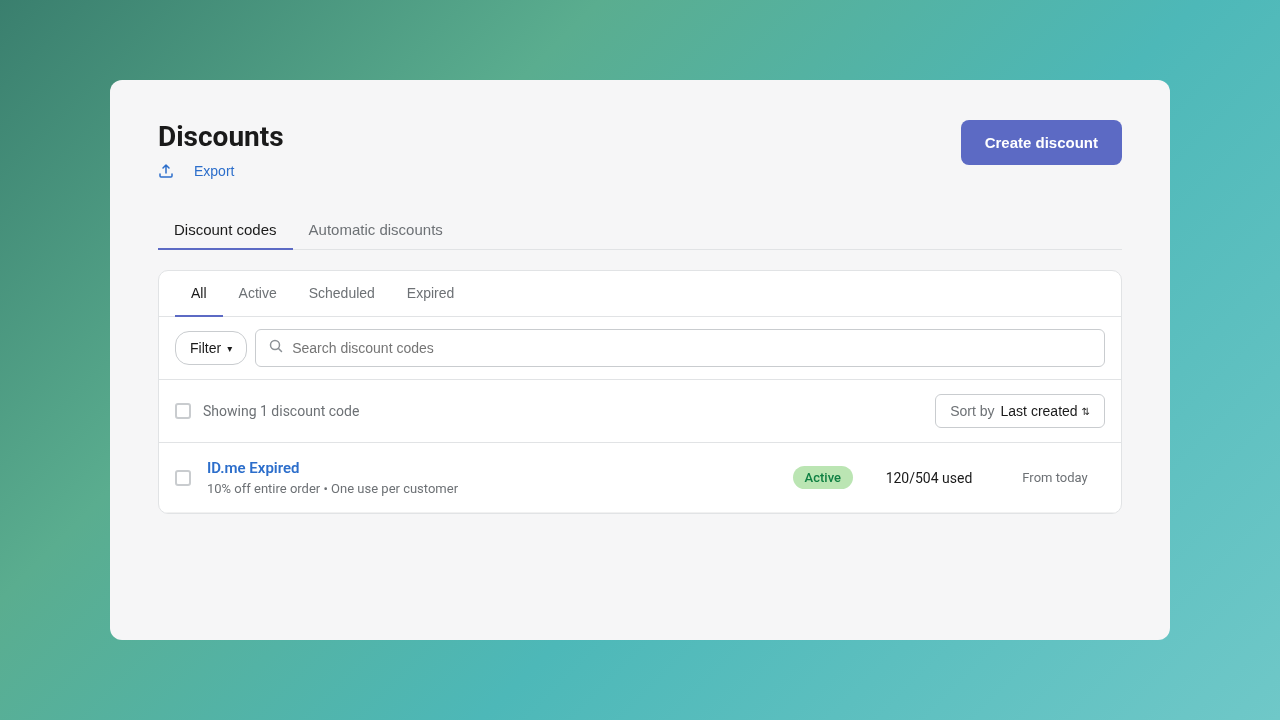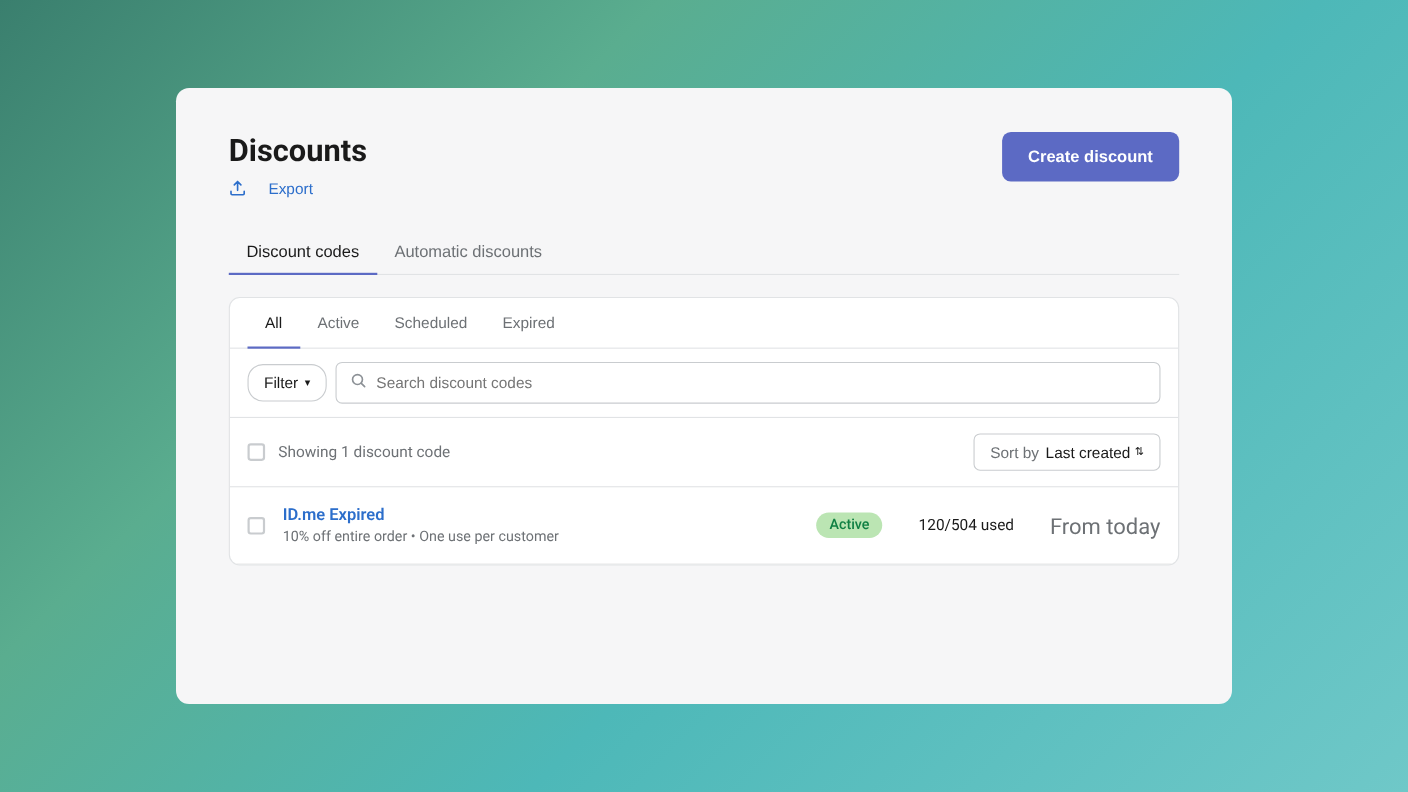--- a/index.html
+++ b/index.html
@@ -15,21 +15,21 @@
       font-family: -apple-system, BlinkMacSystemFont, 'Segoe UI', Roboto, sans-serif;
       background: linear-gradient(135deg, #3a7f6e 0%, #5aad8f 30%, #4db8b8 60%, #6fc8c8 100%);
       display: flex;
       align-items: center;
       justify-content: center;
     }
 
     .page-card {
       background: #f6f6f7;
       border-radius: 12px;
-      width: 960px;
+      width: 1060px;
       min-height: 560px;
       padding: 40px 48px 48px 48px;
       position: relative;
     }
 
     .page-header {
       display: flex;
       align-items: flex-start;
       justify-content: space-between;
       margin-bottom: 32px;
@@ -279,24 +279,24 @@
     }
 
     .usage-text {
       font-size: 14px;
       color: #1a1a1a;
       min-width: 120px;
       text-align: center;
     }
 
     .date-text {
-      font-size: 20px;
+      font-size: 13px;
       color: #6d7175;
       min-width: 100px;
-      text-align: right;
+      text-align: center;
     }
 
     .chevron-icon {
       display: inline-block;
       font-size: 10px;
     }
   </style>
 </head>
 <body>
 

